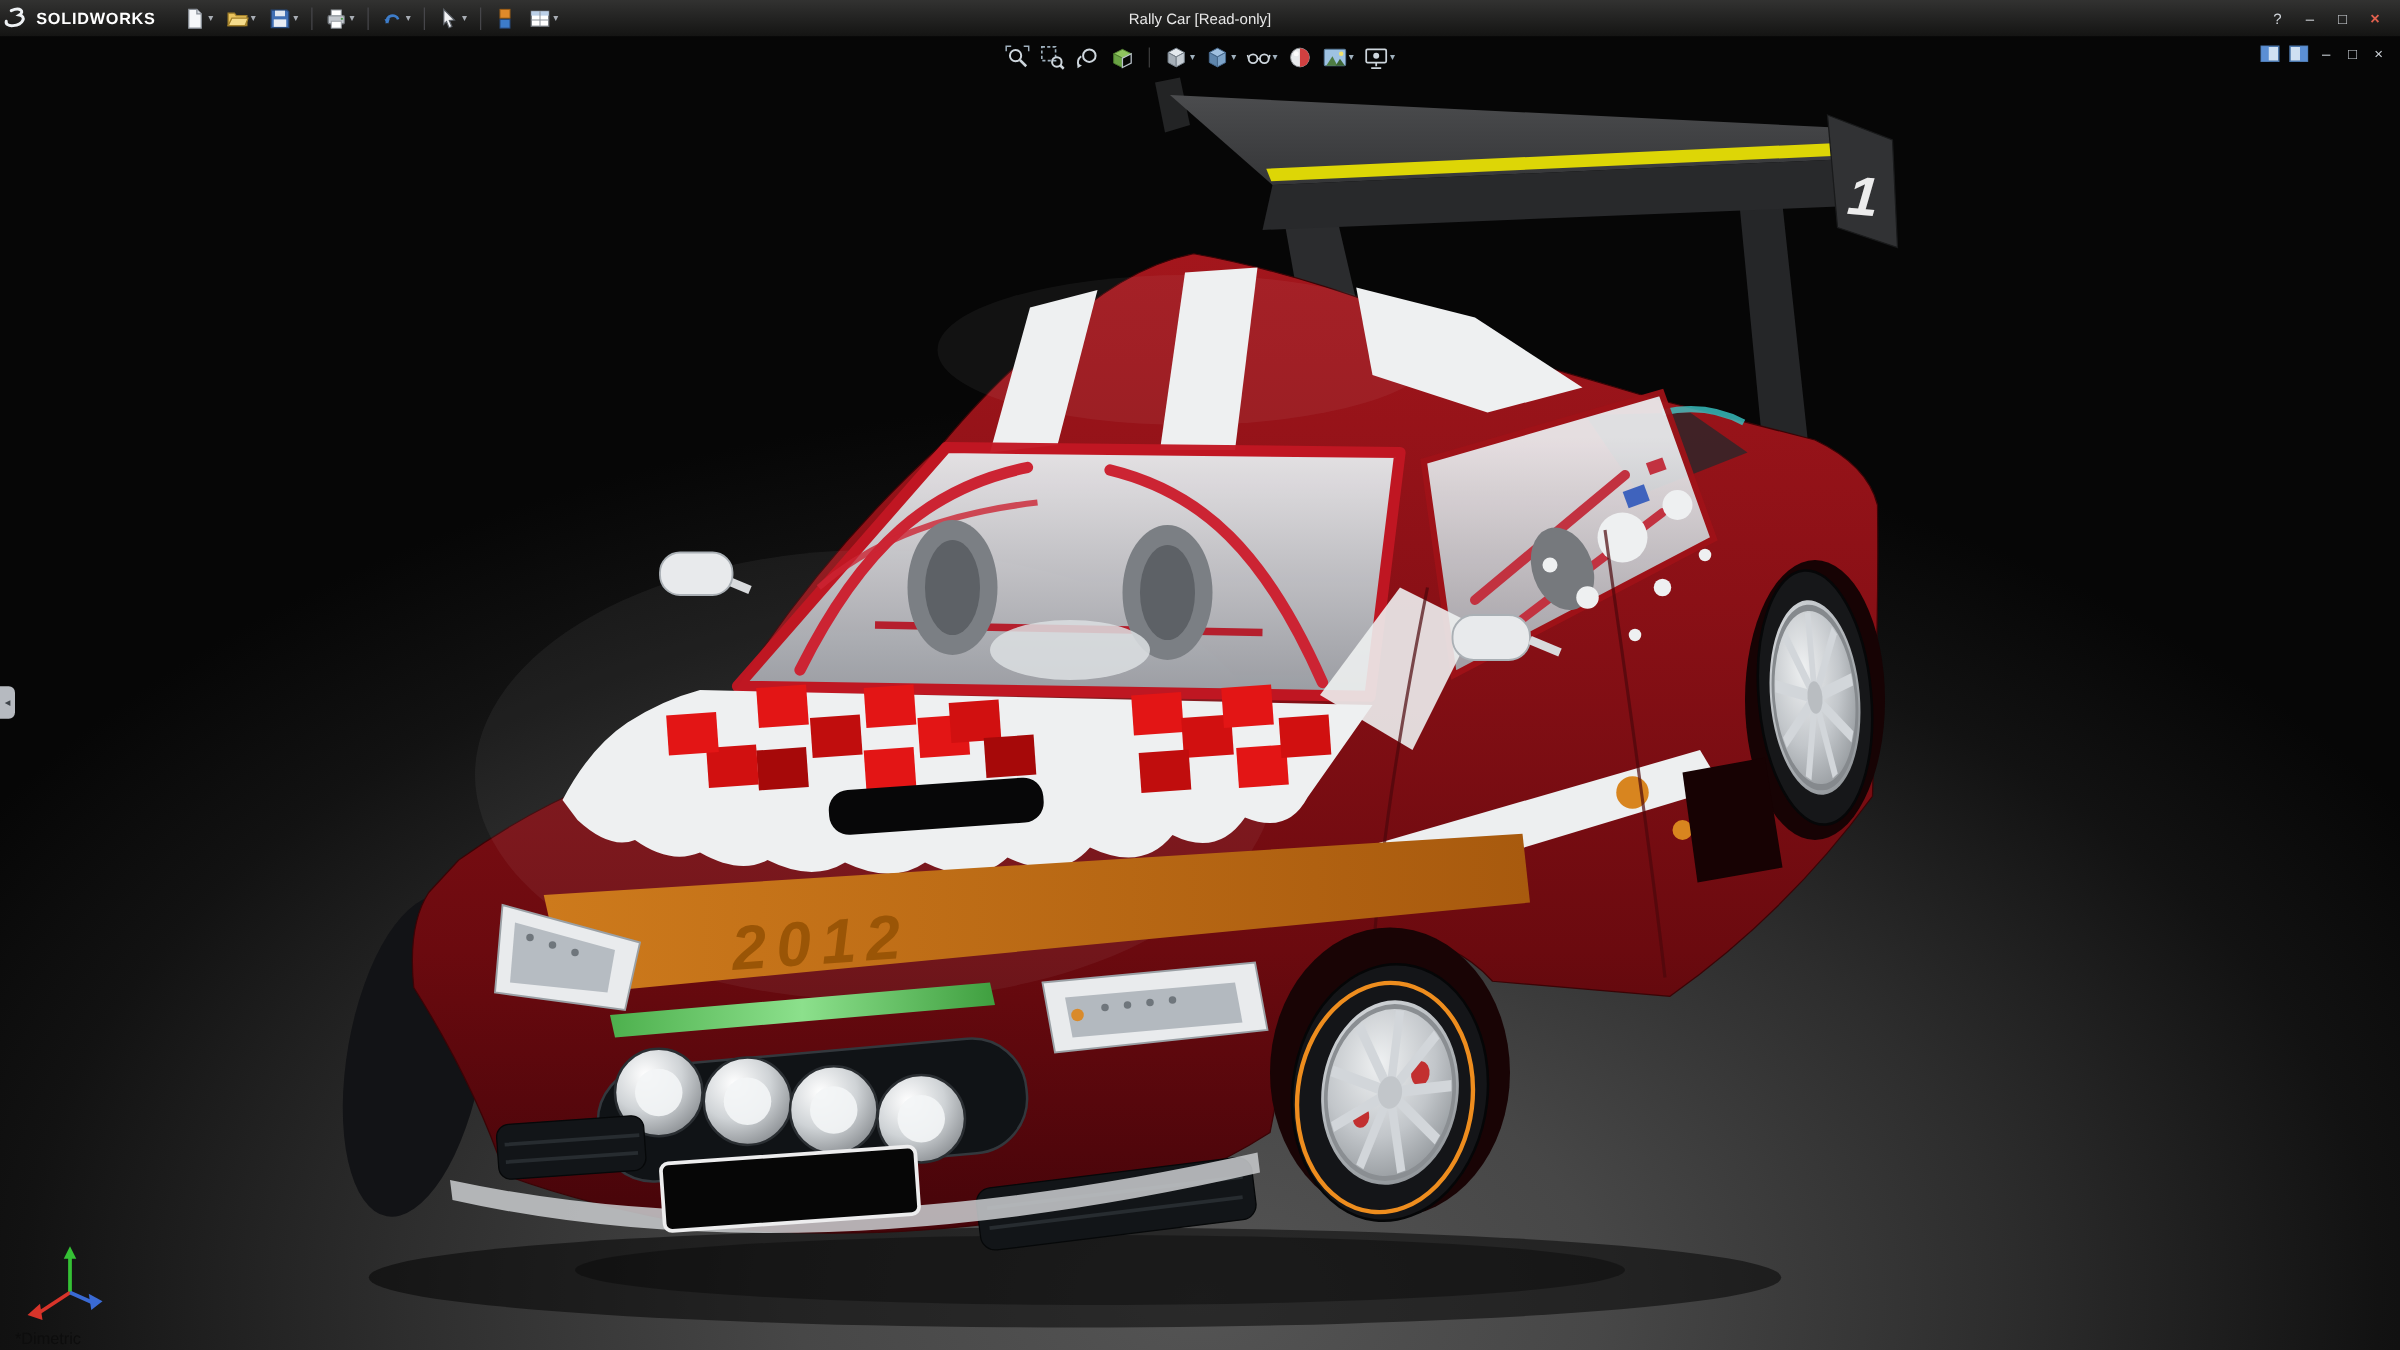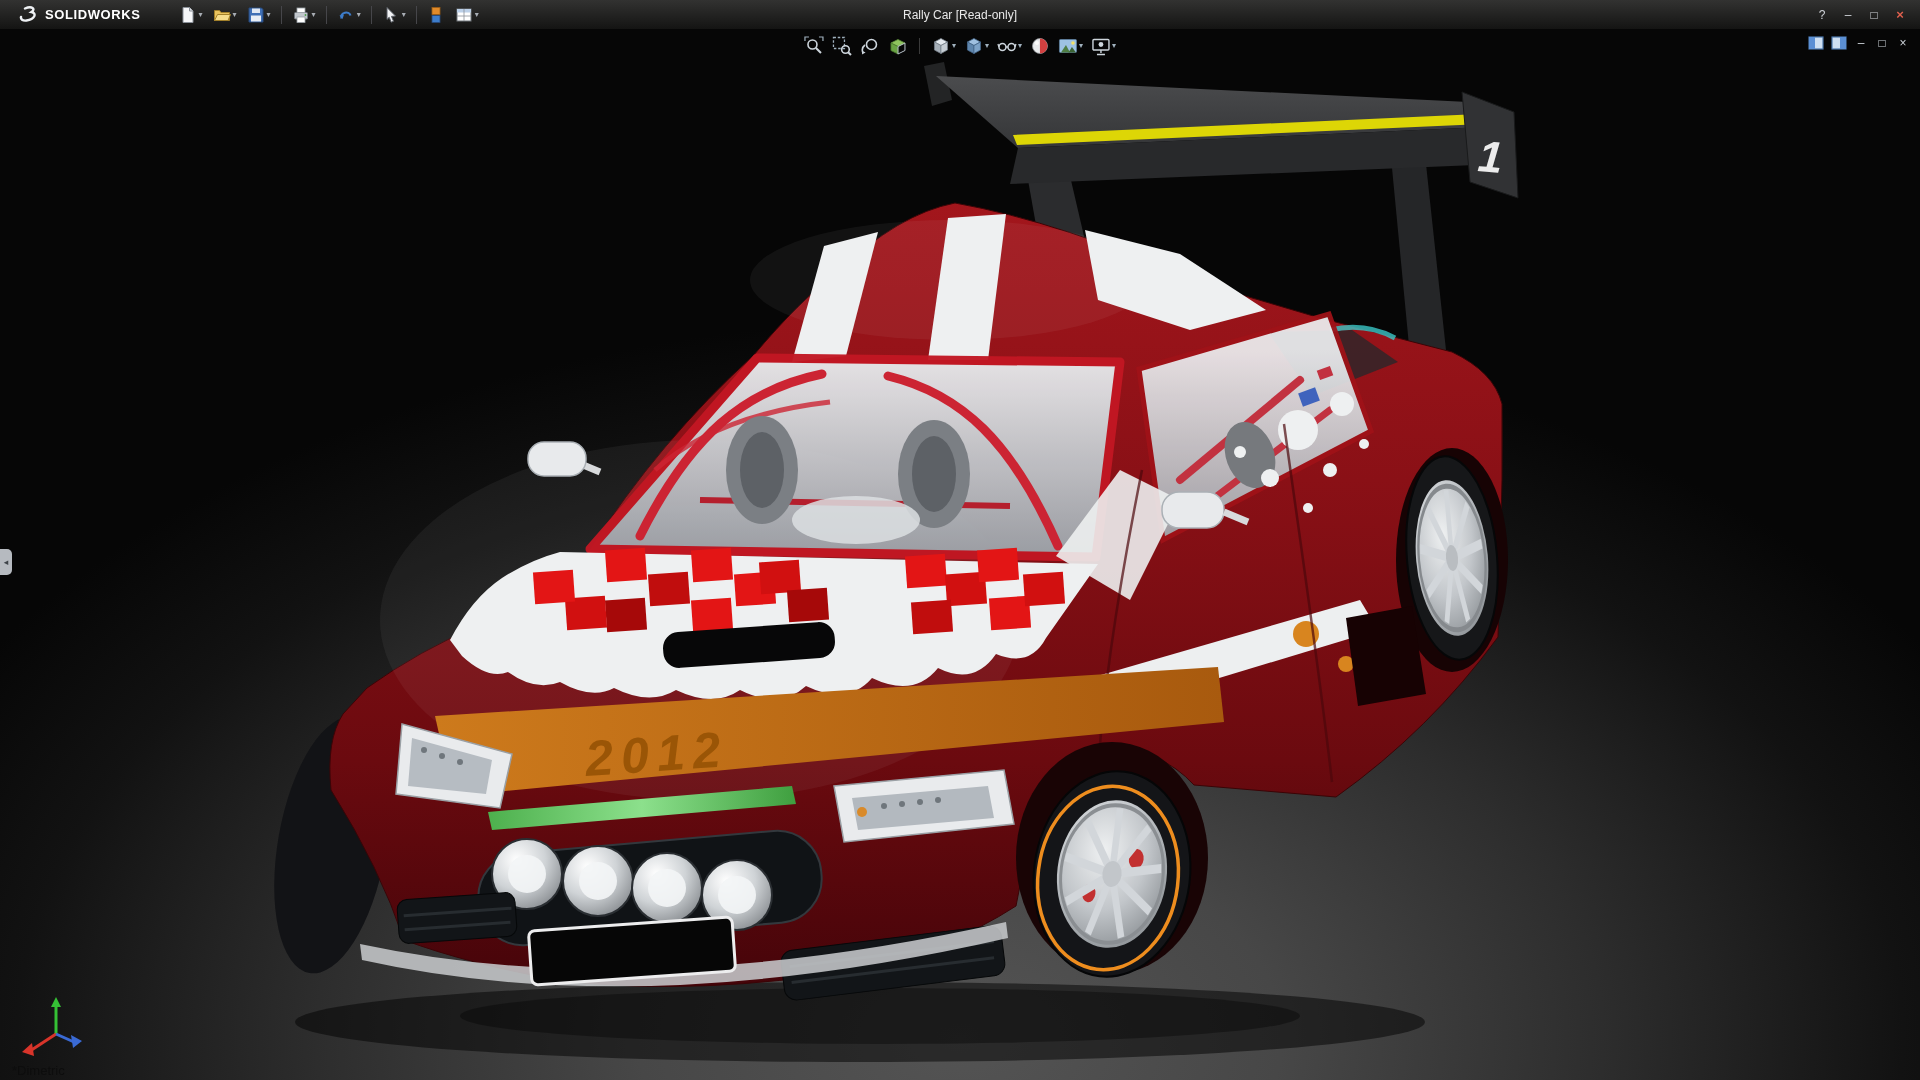--- a/index.html
+++ b/index.html
@@ -1,21 +1,21 @@
 <!DOCTYPE html>
 <html><head>
 <meta charset="utf-8">
 <style>
   html,body{margin:0;padding:0;}
   body{width:1920px;height:1080px;position:relative;overflow:hidden;background:#000;
        font-family:"Liberation Sans",sans-serif;}
   
   .titlebar{position:absolute;top:0;left:0;width:1920px;height:29px;
             background:linear-gradient(#323231,#141413);display:flex;align-items:center;z-index:6;}
-  .brand{display:flex;align-items:center;gap:5px;padding:0 18px;}
+  .brand{display:flex;align-items:center;gap:5px;padding:0 2px;}
   .brand-text{color:#fff;font-weight:bold;font-size:13px;letter-spacing:.6px;}
   .tb{display:flex;align-items:center;gap:2px;margin-left:16px;}
   .tb-btn{display:flex;align-items:center;gap:2px;background:none;border:1px solid transparent;
           border-radius:2px;padding:2px 3px;cursor:default;}
   .tb-btn svg{width:18px;height:18px;display:block;}
   .dd{font-size:8px;color:#a8adb4;line-height:1;}
   .tb-sep{width:1px;height:18px;background:#46464a;margin:0 4px;}
   .title{position:absolute;left:50%;transform:translateX(-50%);color:#e8e8e8;font-size:12px;white-space:nowrap;}
   .winctl{margin-left:auto;display:flex;align-items:center;gap:2px;padding-right:8px;}
   .wbtn{width:24px;height:20px;display:flex;align-items:center;justify-content:center;

